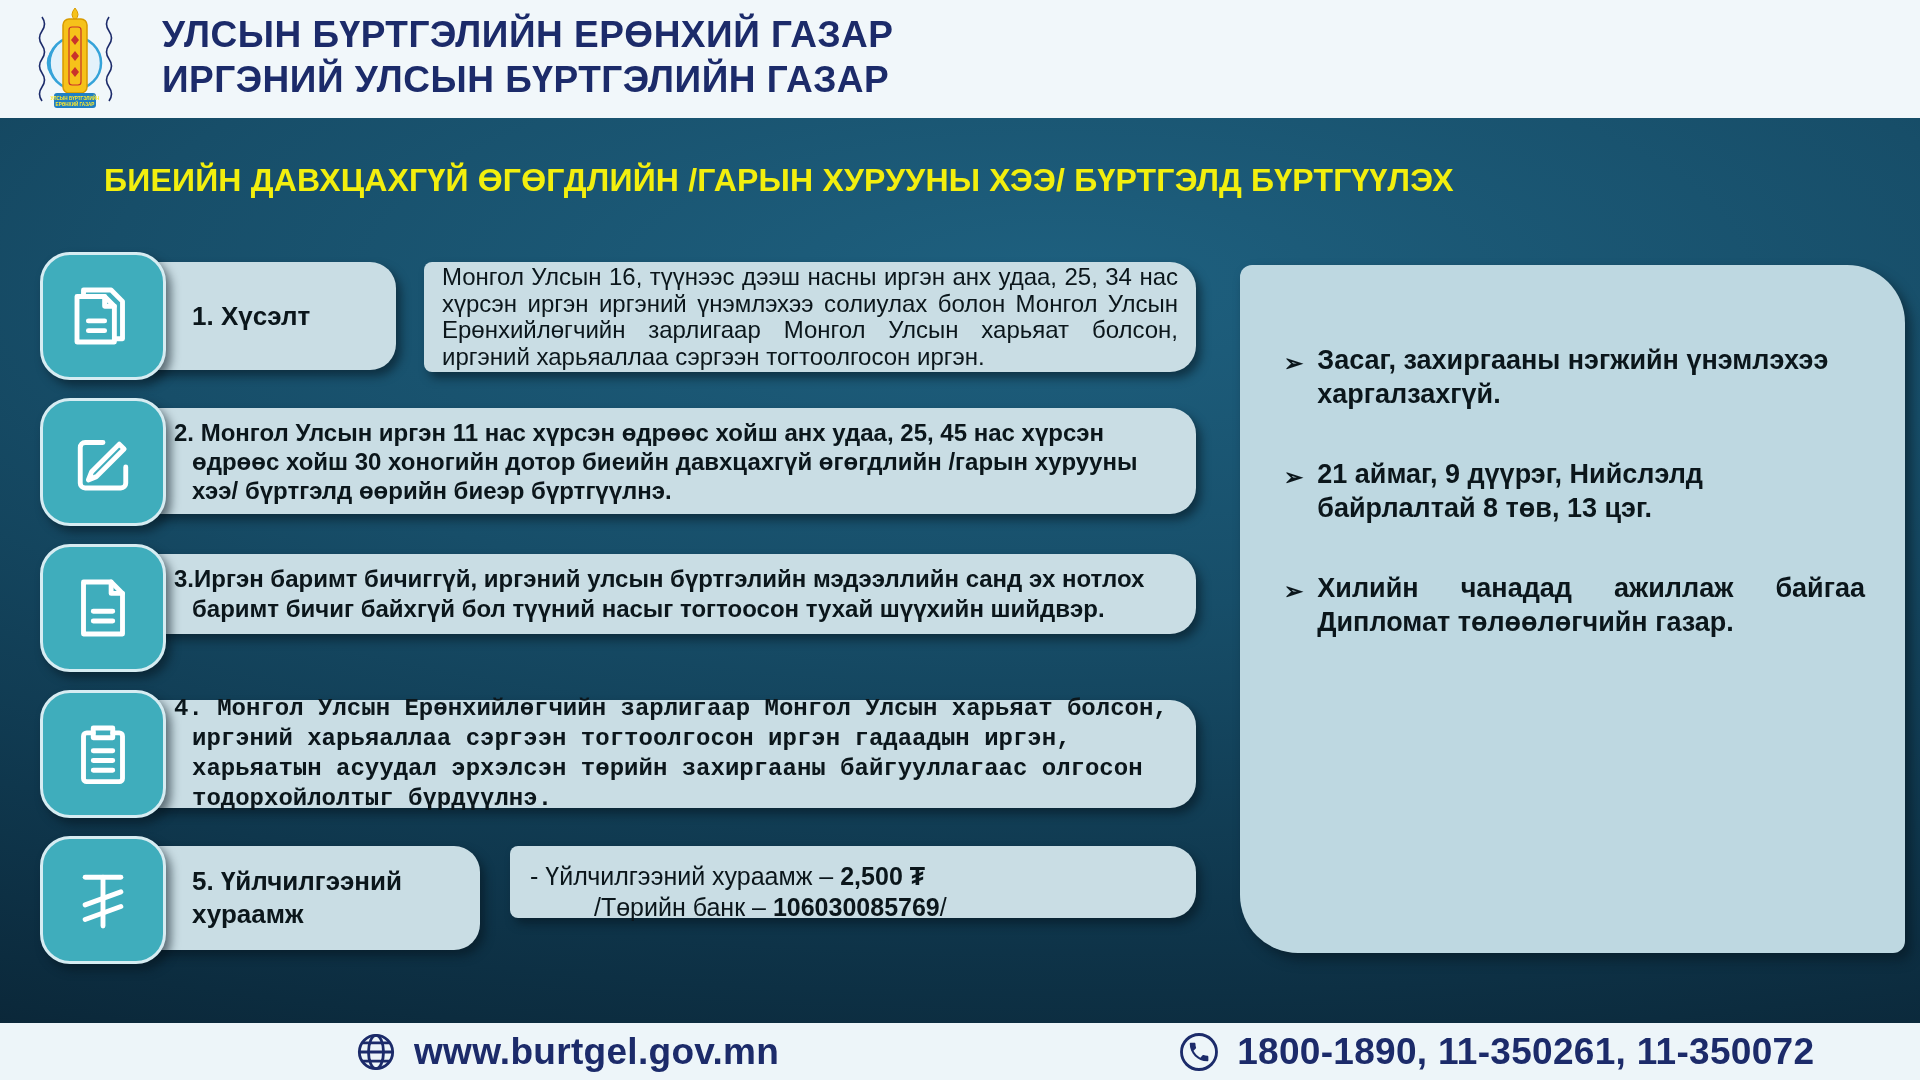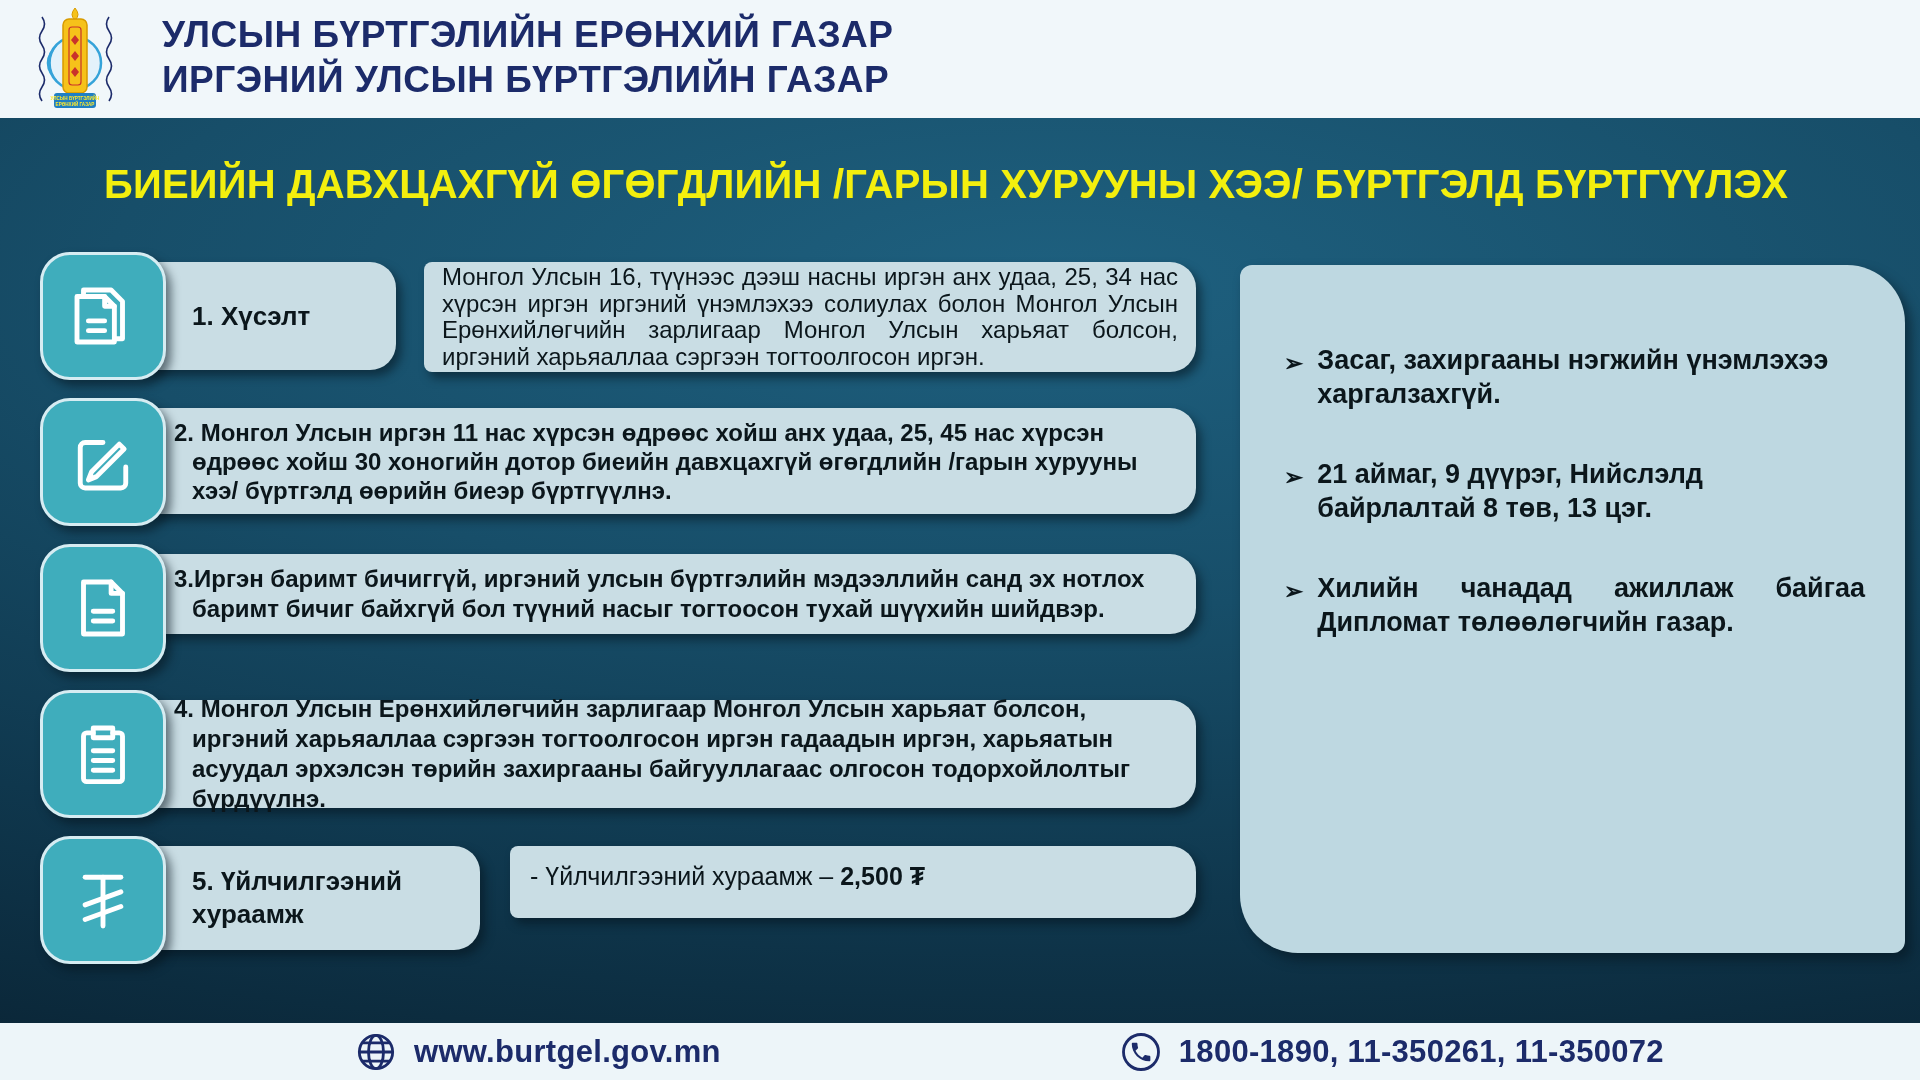--- a/index.html
+++ b/index.html
@@ -13,57 +13,57 @@
   
   .header{height:118px;background:var(--header-bg);position:relative;flex:none;}
   .logo{position:absolute;left:30px;top:5px;width:90px;height:108px;}
   .org-lines{position:absolute;left:162px;top:12px;color:var(--navy);
     font-weight:bold;font-size:37px;line-height:45px;letter-spacing:.5px;}
 
   
   .main{position:relative;flex:none;height:905px;
     background:radial-gradient(130% 95% at 55% 18%, #1e607f 0%, #174e69 38%, #0f374d 72%, #0a2536 100%);}
   .page-title{position:absolute;left:104px;top:44px;color:var(--yellow);
-    font-weight:bold;font-size:40px;letter-spacing:.2px;white-space:nowrap;}
+    font-weight:bold;font-size:32px;letter-spacing:.2px;white-space:nowrap;}
 
   .tile{position:absolute;left:40px;width:126px;height:128px;background:var(--teal);
     border:3px solid #d6ecf2;border-radius:30px;display:flex;align-items:center;justify-content:center;
     box-shadow:5px 6px 10px rgba(5,20,30,.55);z-index:2;}
   .tile svg{width:78px;height:78px;stroke:#fff;fill:none;stroke-width:3;
     stroke-linecap:round;stroke-linejoin:round;}
 
   .box{position:absolute;background:var(--box-bg);color:var(--ink);
     border-radius:8px 26px 26px 8px;box-shadow:5px 6px 10px rgba(5,20,30,.55);z-index:1;}
   .label-box{display:flex;align-items:center;padding-left:50px;
     font-weight:bold;font-size:26px;line-height:32px;}
   .text-box{display:flex;align-items:center;font-size:24px;}
   .bold{font-weight:bold;}
   .hang{padding-left:18px;text-indent:-18px;}
   .just{text-align:justify;}
 
   #box-1l{left:142px;top:144px;width:254px;height:108px;}
   #box-1t{left:424px;top:144px;width:772px;height:110px;padding:8px 18px;line-height:26.5px;}
   #box-2t{left:150px;top:290px;width:1046px;height:106px;padding:6px 14px 6px 24px;font-weight:bold;line-height:29px;}
   #box-3t{left:150px;top:436px;width:1046px;height:80px;padding:6px 14px 6px 24px;font-weight:bold;line-height:30px;}
-  #box-4t{left:150px;top:582px;width:1046px;height:108px;padding:6px 14px 6px 24px;font-weight:bold;line-height:30px;}
+  #box-4t{left:150px;top:582px;width:1046px;height:108px;padding:6px 14px 6px 24px;font-weight:bold;line-height:30px;font-family:Liberation Mono, monospace;}
   #box-5l{left:142px;top:728px;width:338px;height:104px;line-height:33px;padding-right:30px;}
   #box-5f{left:510px;top:728px;width:686px;height:72px;padding:15px 20px;font-size:25px;line-height:31px;display:block;}
   .fee-line2{margin-left:64px;}
 
   #tile-1{top:134px;} #tile-2{top:280px;} #tile-3{top:426px;} #tile-4{top:572px;} #tile-5{top:718px;}
 
   .panel{position:absolute;left:1240px;top:147px;width:665px;height:688px;
     background:var(--panel-bg);border-radius:12px 58px 12px 58px;
     box-shadow:6px 7px 12px rgba(5,20,30,.55);padding:78px 40px 0 44px;color:var(--ink);}
   .note{display:flex;gap:14px;font-weight:bold;font-size:27px;line-height:34px;margin-bottom:46px;}
   .note .marker{flex:none;font-size:23px;padding-top:3px;}
 
   
   .footer{flex:1;background:var(--footer-bg);display:flex;align-items:center;color:var(--navy);}
-  .contact{display:flex;align-items:center;gap:18px;font-size:31px;font-weight:600;letter-spacing:.3px;}
+  .contact{display:flex;align-items:center;gap:18px;font-size:37px;font-weight:600;letter-spacing:.3px;}
   .contact svg{width:40px;height:40px;display:block;}
   #site{margin-left:356px;} #phone{margin-left:400px;}
 </style>
 </head>
 <body>
 
 <div class="page">
 
   <div class="header">
     <svg class="logo" viewBox="0 0 90 108">
@@ -137,20 +137,21 @@
       <span class="hang">3.Иргэн баримт бичиггүй, иргэний улсын бүртгэлийн мэдээллийн санд эх нотлох баримт бичиг байхгүй бол түүний насыг тогтоосон тухай шүүхийн шийдвэр.</span>
     </div>
 
     <div class="box text-box" id="box-4t">
       <span class="hang">4. Монгол Улсын Ерөнхийлөгчийн зарлигаар Монгол Улсын харьяат болсон, иргэний харьяаллаа сэргээн тогтоолгосон иргэн гадаадын иргэн, харьяатын асуудал эрхэлсэн төрийн захиргааны байгууллагаас олгосон тодорхойлолтыг бүрдүүлнэ.</span>
     </div>
 
     <div class="box label-box" id="box-5l">5. Үйлчилгээний хураамж</div>
     <div class="box" id="box-5f">
       <div><span>- Үйлчилгээний хураамж – </span><span class="bold">2,500 ₮</span></div>
+      <div class="fee-line2"><span>/Төрийн банк – </span><span class="bold">106030085769</span><span>/</span></div>
     </div>
 
     <div class="panel">
       <div class="note">
         <span class="marker">➢</span>
         <span>Засаг, захиргааны нэгжийн үнэмлэхээ харгалзахгүй.</span>
       </div>
       <div class="note">
         <span class="marker">➢</span>
         <span>21 аймаг, 9 дүүрэг, Нийслэлд байрлалтай 8 төв, 13 цэг.</span>

